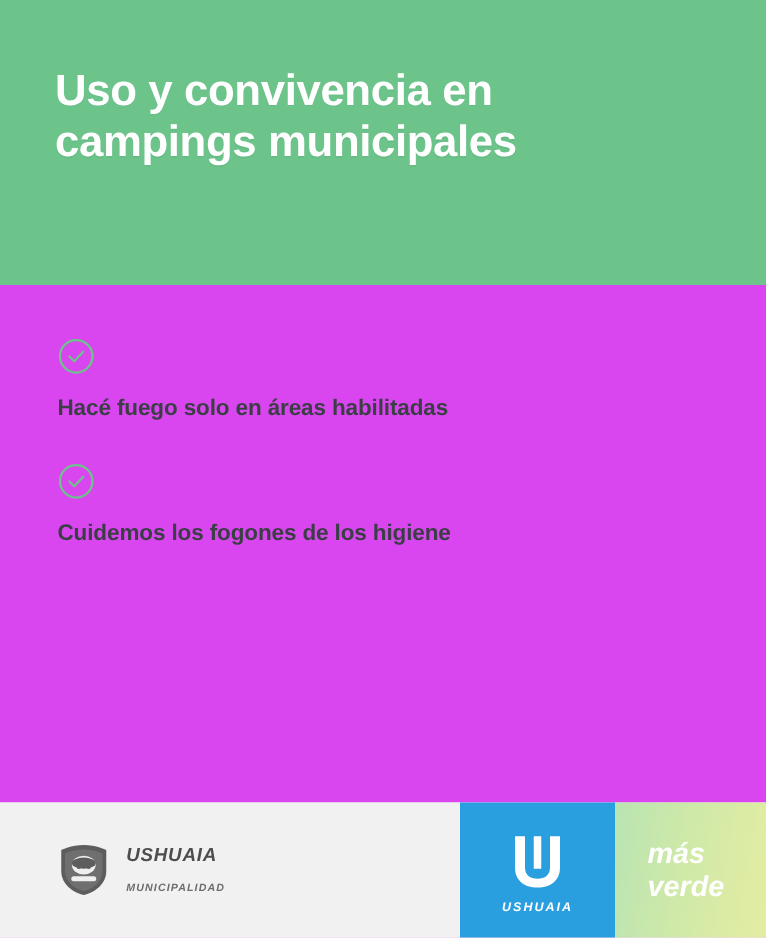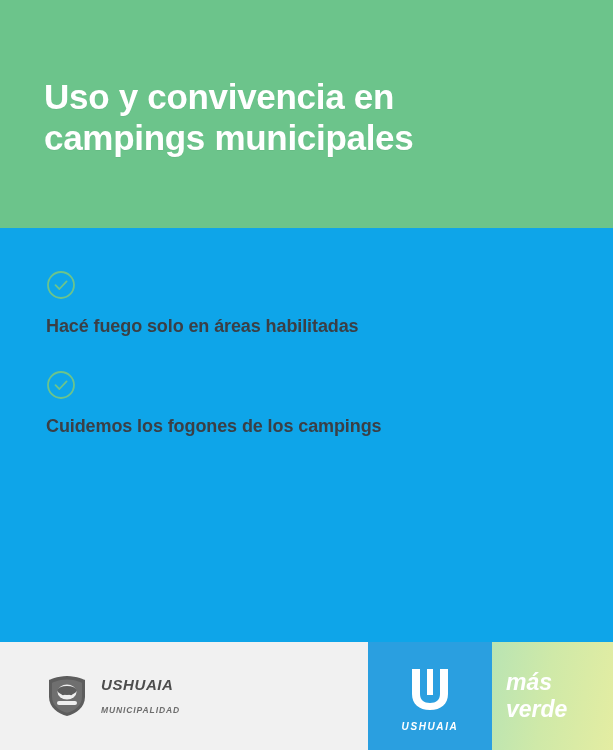--- a/index.html
+++ b/index.html
@@ -20,37 +20,37 @@
     background: #ffffff;
     display: flex;
     flex-direction: column;
   }
 
   
   .header {
     background: #6cc48b;
     height: 228px;
     box-sizing: border-box;
-    padding: 76px 44px 0 44px;
+    padding: 52px 44px 0 44px;
     flex: 0 0 auto;
   }
   .header-title {
     color: #ffffff;
     font-size: 35px;
     line-height: 1.18;
     font-weight: bold;
     letter-spacing: -0.3px;
     white-space: pre-line;
     text-shadow: 0 1px 0 rgba(0,0,0,0.04);
   }
 
   
   .body {
     flex: 1 1 auto;
-    background: #0ea5e9;
+    background: #d946ef;
     box-sizing: border-box;
     padding: 42px 46px 0 46px;
   }
   .item {
     margin-bottom: 30px;
   }
   .item:last-child { margin-bottom: 0; }
 
   .check-icon {
     display: block;
@@ -123,21 +123,21 @@
     font-weight: bold;
     letter-spacing: 1.6px;
     margin-top: 7px;
   }
 
   .footer-green {
     flex: 1 1 auto;
     background: linear-gradient(100deg, #b9e4b3 0%, #cfe9a8 45%, #e4eda2 100%);
     display: flex;
     align-items: center;
-    padding-left: 14px;
+    padding-left: 26px;
     box-sizing: border-box;
   }
   .green-text {
     color: #ffffff;
     font-size: 23px;
     font-weight: bold;
     line-height: 1.16;
     white-space: pre-line;
   }
 </style>
@@ -163,21 +163,21 @@
       <div class="item-text">Hacé fuego solo en áreas habilitadas</div>
     </div>
 
     <div class="item">
       <span class="check-icon">
         <svg width="30" height="30" viewBox="0 0 30 30">
           <circle cx="15" cy="15" r="13" fill="none" stroke="#6cc48b" stroke-width="1.8"></circle>
           <polyline points="9.5,15.2 13.4,19 20.6,11.4" fill="none" stroke="#6cc48b" stroke-width="1.8" stroke-linecap="round" stroke-linejoin="round"></polyline>
         </svg>
       </span>
-      <div class="item-text">Cuidemos los fogones de los campings</div>
+      <div class="item-text">Cuidemos los fogones de los higiene</div>
     </div>
 
 
   </div>
 
   <div class="footer">
 
     <div class="footer-left">
       <div class="muni-logo">
         <span class="muni-shield">

